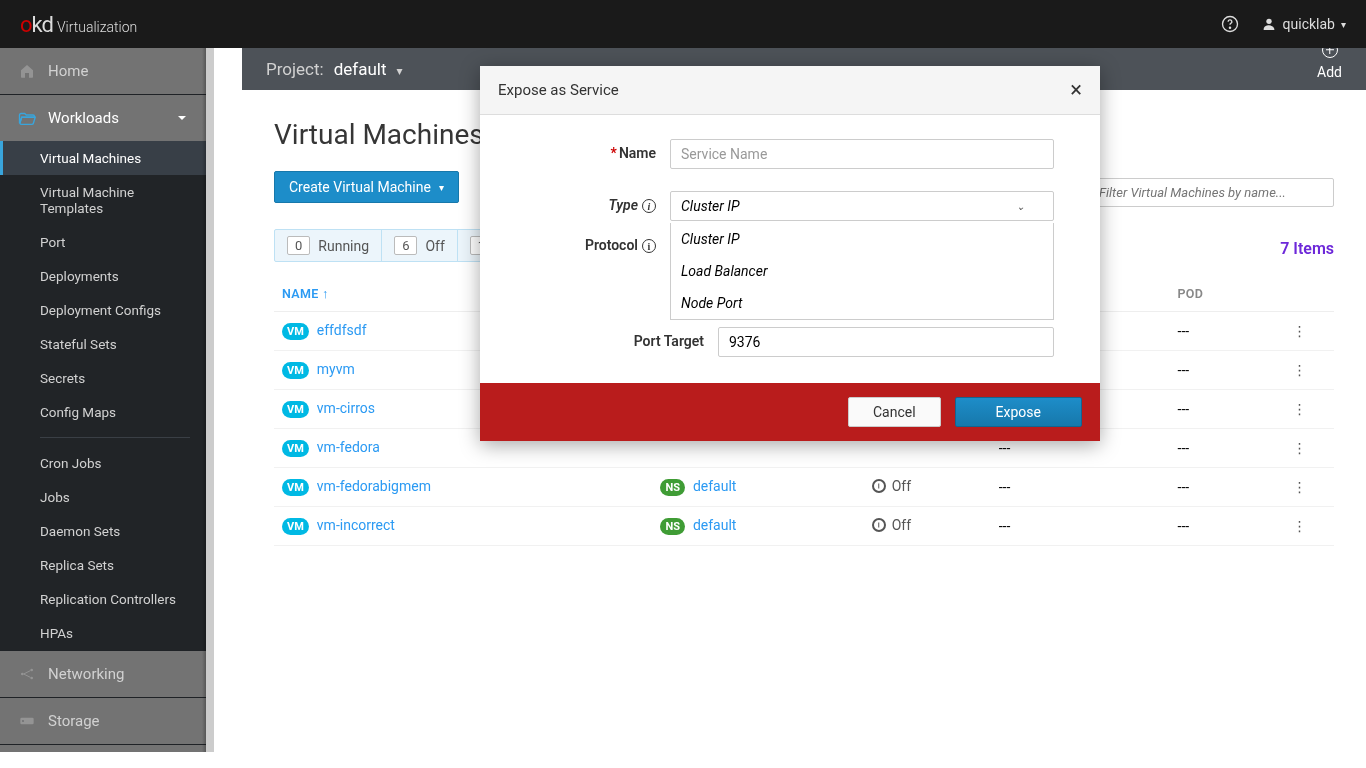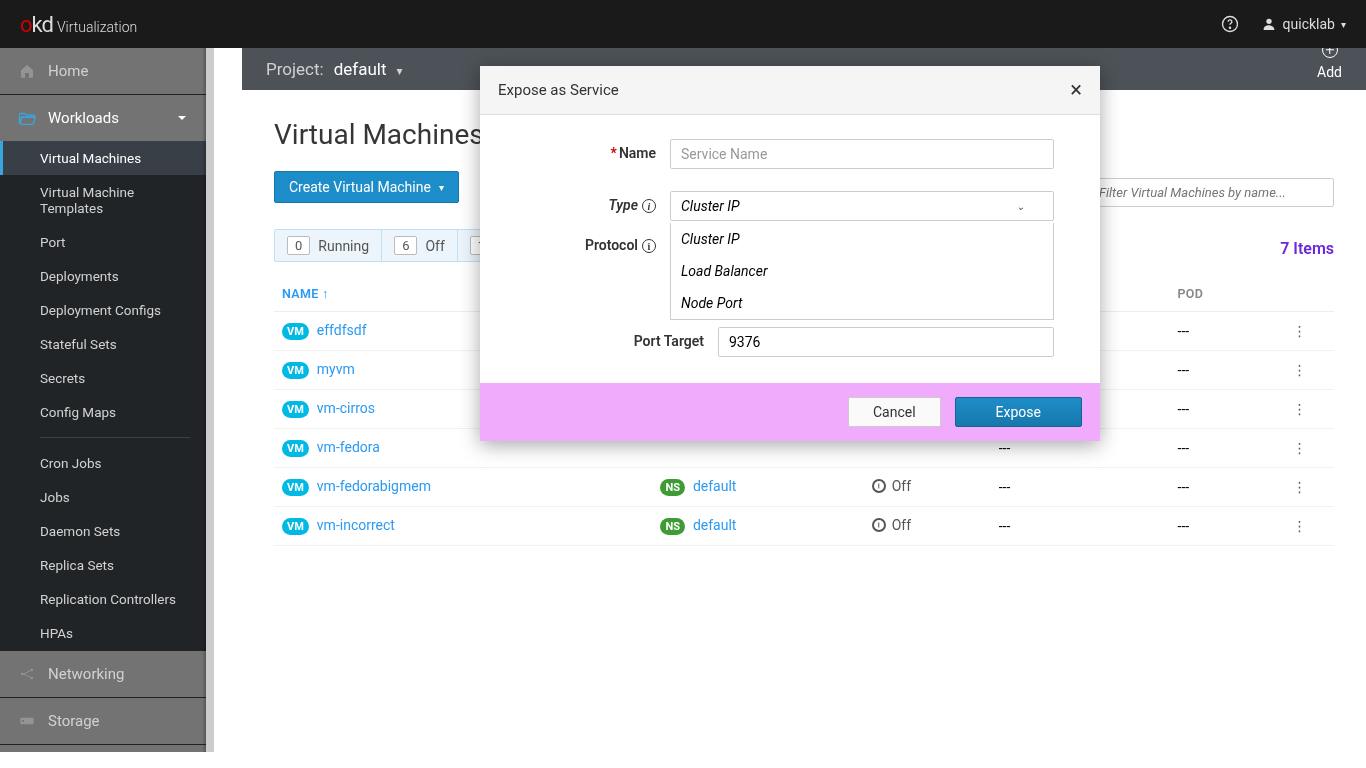--- a/index.html
+++ b/index.html
@@ -79,21 +79,21 @@
 .form-label { width: 190px; text-align: right; padding-right: 14px; font-size: 14px; color: #333; font-weight: 600; padding-top:6px;}
 .form-label .req { color: #c00; margin-right: 2px; }
 .form-label .info-ico { display:inline-block; width:14px; height:14px; border:1.3px solid #333; border-radius:50%; font-size:10px; text-align:center; line-height:13px; margin-left:4px; font-weight:700; font-family: serif;}
 .form-field { flex: 1; padding-right: 28px; position: relative; }
 .form-field input[type=text] { width: 100%; padding: 6px 10px; border: 1px solid #ccc; border-radius: 2px; font-size: 14px; }
 .form-field input::placeholder { color: #999; }
 .select { width: 100%; padding: 6px 28px 6px 10px; border: 1px solid #ccc; border-radius: 2px; font-size: 14px; background: #fff; cursor: pointer; display:flex; justify-content:space-between; align-items:center;}
 .select .caret { font-size: 10px; color: #555; }
 .dropdown { position: absolute; top: 32px; left: 0; right: 28px; background: #fff; border: 1px solid #ccc; border-top: none; z-index: 5; }
 .dropdown-item { padding: 8px 10px; font-size: 14px; cursor: pointer; }
-.modal-foot { background: #f0abfc; padding: 14px 18px; display: flex; justify-content: flex-end; gap: 14px; border-top: 0; }
+.modal-foot { background: #b91c1c; padding: 14px 18px; display: flex; justify-content: flex-end; gap: 14px; border-top: 0; }
 .btn { padding: 6px 24px; font-size: 14px; border-radius: 2px; cursor: pointer; }
 .btn-cancel { background: #fafafa; border: 1px solid #ccc; color: #333; }
 .btn-primary { background: linear-gradient(#1d8dc9,#1778ab); border: 1px solid #14648f; color: #fff; padding: 6px 40px; }
 
 svg { display:block; }
 </style>
 </head>
 <body>
 
 <div class="topbar">

